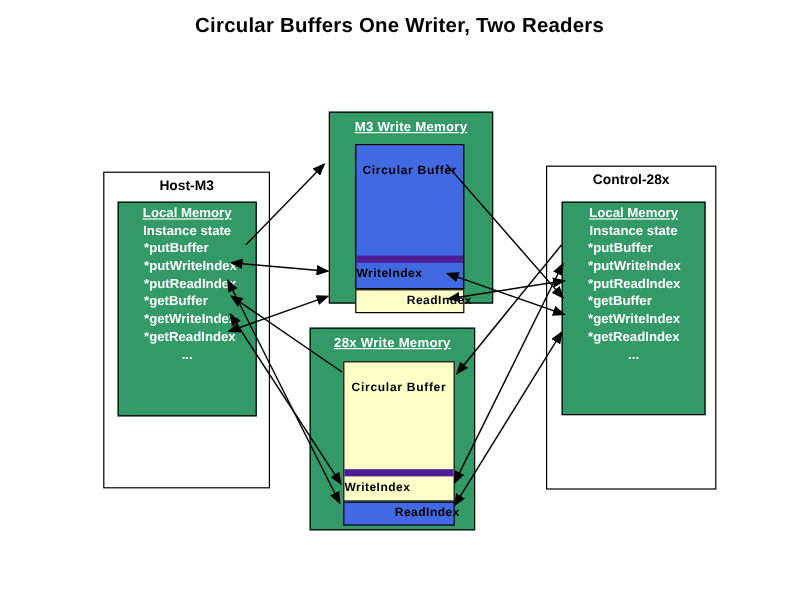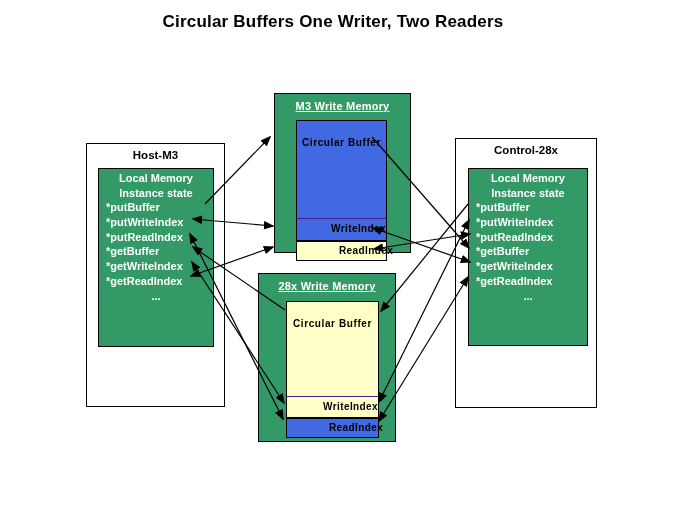--- a/index.html
+++ b/index.html
@@ -19,42 +19,42 @@
   }
   .white-box .box-title{
     text-align:center; font-size:11.5px; font-weight:bold; color:#000; padding-top:5px;
   }
   .green-box{
     position:absolute; background:var(--green); border:1px solid #000; box-sizing:border-box;
   }
   .mem-rows{padding-top:2px;}
   .mem-row{
     height:14.7px; line-height:14.7px; font-size:11px; font-weight:bold; color:#fff;
-    white-space:nowrap; padding-left:7px;
+    white-space:nowrap; padding-left:21px;
   }
   .mem-row.center{text-align:center; padding-left:0;}
-  .mem-row.underline{}
+  .mem-row.underline{text-decoration:underline;}
   .wm-box{
     position:absolute; background:var(--green); border:1px solid #000; box-sizing:border-box;
   }
   .wm-title{
     text-align:center; font-size:11px; font-weight:bold; color:#fff;
     text-decoration:underline; padding-top:6px; letter-spacing:.2px;
   }
   .buffer{
     position:absolute; border:1px solid #000; box-sizing:border-box;
     display:flex; flex-direction:column;
   }
   .buffer .buf-label{
     flex:0 0 auto; text-align:center; font-size:10px; font-weight:bold; color:#000;
     padding-top:16px; letter-spacing:.6px;
   }
   .buffer .buf-fill{flex:1 1 auto;}
   .buffer .index-strip{
-    flex:0 0 auto; border-top:1px solid #4c1d95; text-align:right;
+    flex:0 0 auto; border-top:6px solid #4c1d95; text-align:left;
     font-size:10px; font-weight:bold; color:#000; letter-spacing:.4px;
   }
   .band{
     position:absolute; border:1px solid #000; box-sizing:border-box; text-align:center;
     font-size:10px; font-weight:bold; color:#000; letter-spacing:.4px;padding-left:42px;
   }
   .blue-bg{background:var(--blue);}
   .yellow-bg{background:var(--yellow);}
   #arrow-layer{position:absolute; left:0; top:0; pointer-events:none;}
 </style>

